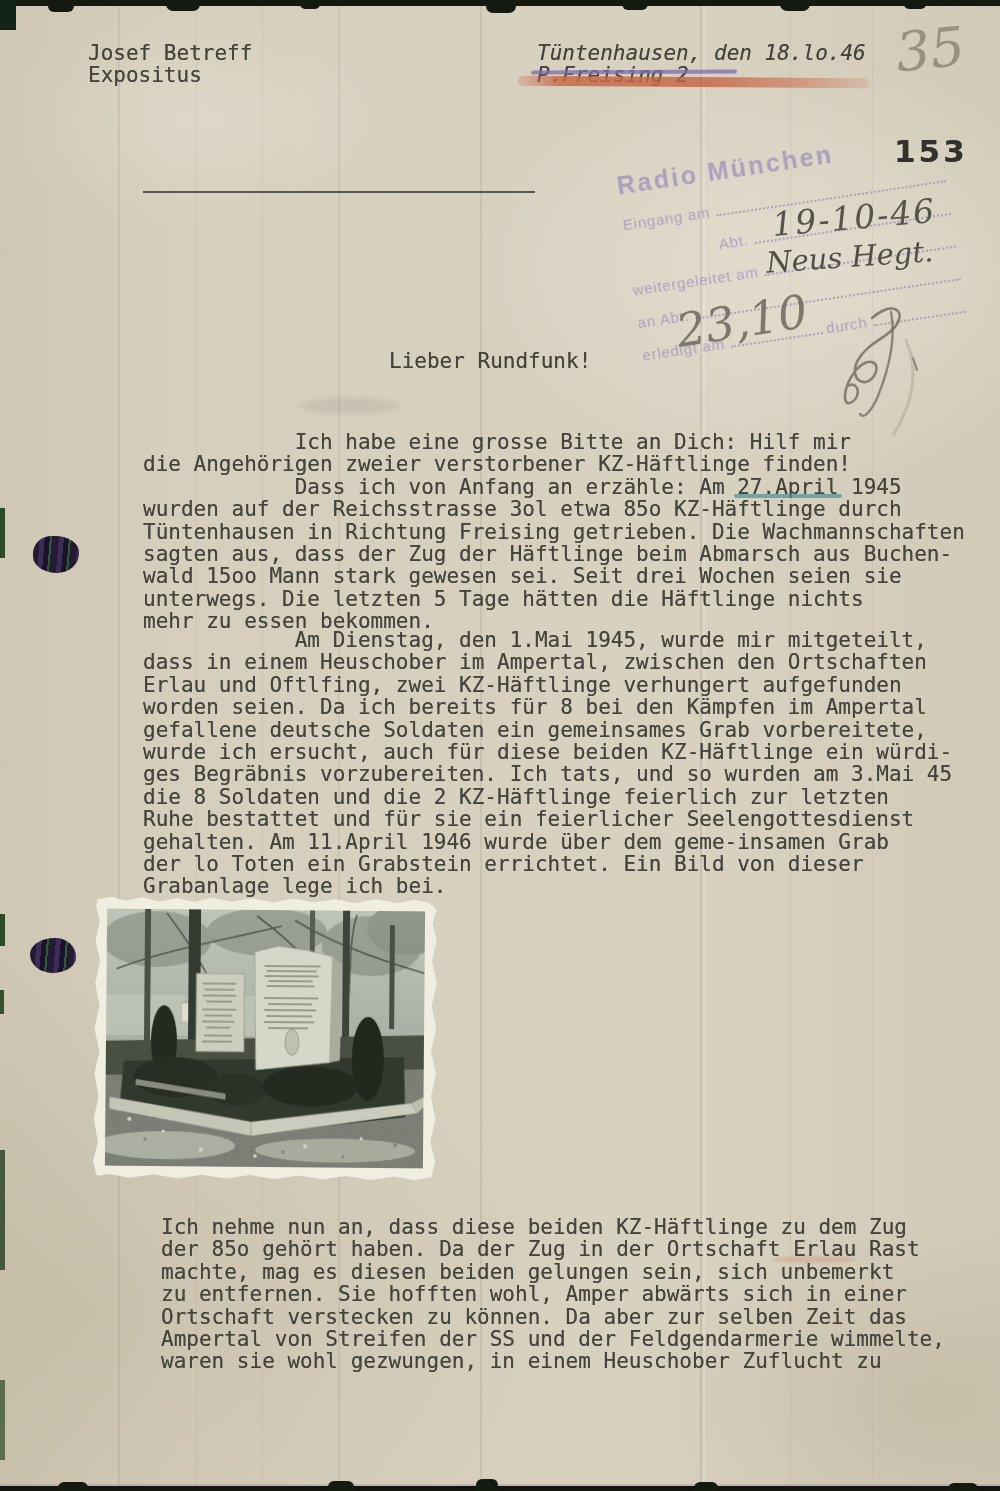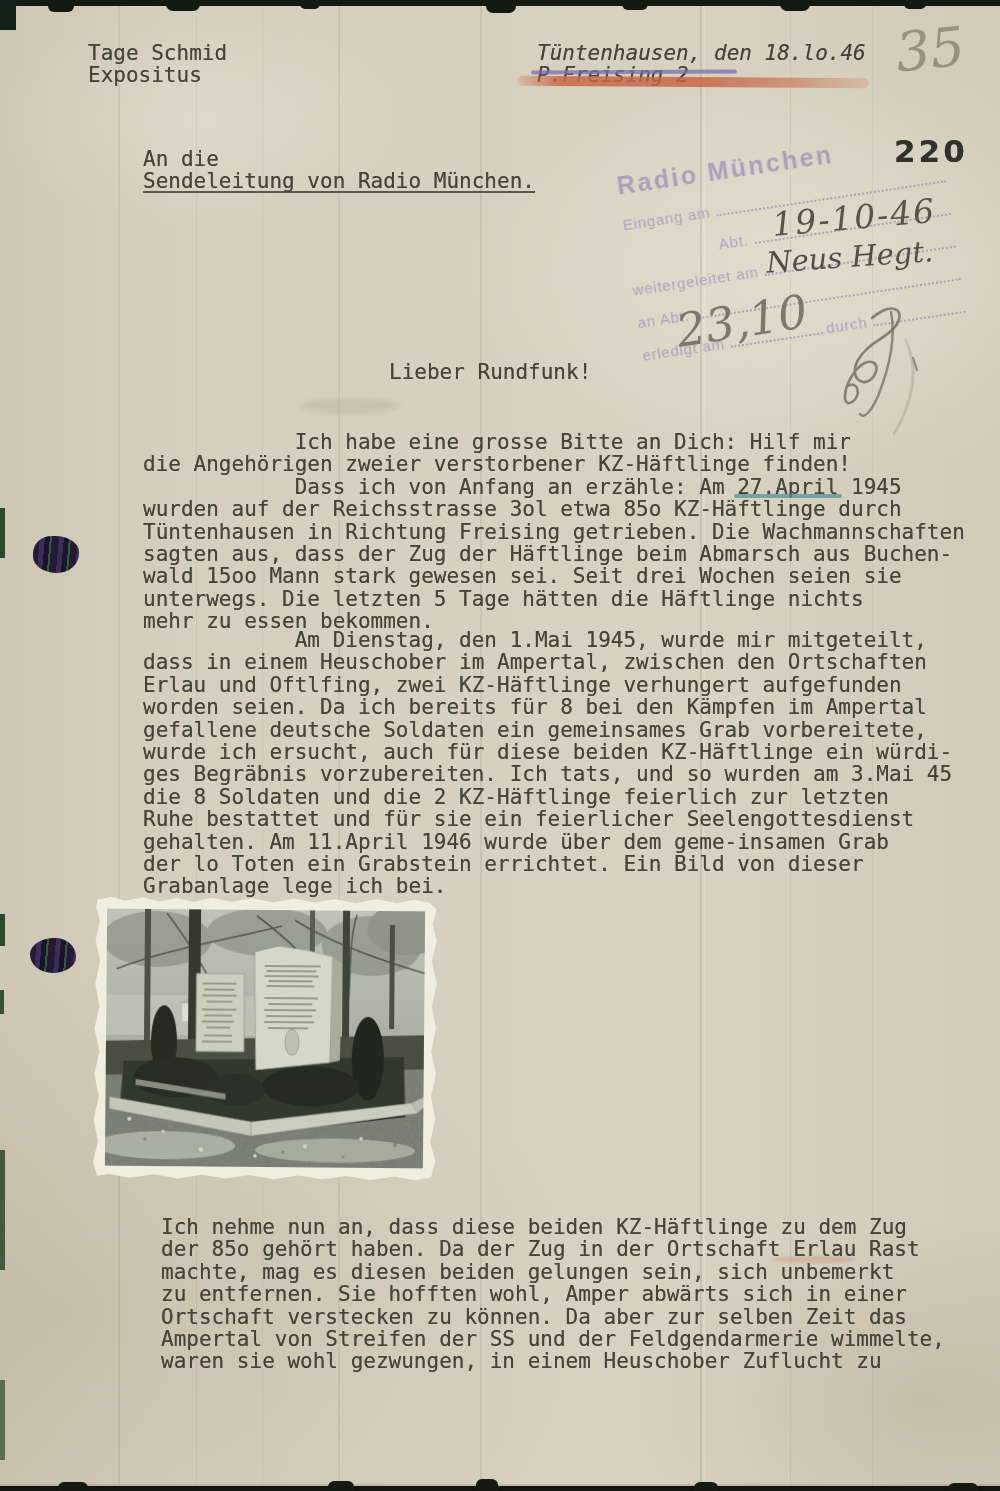--- a/index.html
+++ b/index.html
@@ -76,32 +76,30 @@
   <div class="edge" style="left:948px;bottom:0;width:30px;height:8px;border-radius:6px 6px 0 0;"></div>
   <div class="edge" style="left:0;top:508px;width:5px;height:50px;background:#2c4a28;"></div>
   <div class="edge" style="left:0;top:914px;width:5px;height:32px;background:#2c4a28;"></div>
   <div class="edge" style="left:0;top:990px;width:4px;height:24px;background:#35512f;"></div>
   <div class="edge" style="left:0;top:1150px;width:5px;height:120px;background:#243d22;opacity:.8;"></div>
   <div class="edge" style="left:0;top:1380px;width:5px;height:80px;background:#2c4a28;opacity:.7;"></div>
 
   <div class="hole" style="left:33px;top:536px;width:46px;height:37px;border-radius:48% 60% 55% 62% / 55% 50% 62% 52%;"></div>
   <div class="hole" style="left:30px;top:938px;width:46px;height:35px;border-radius:60% 50% 58% 55% / 52% 60% 50% 60%;"></div>
 
-  <div class="typed" style="left:88px;top:42px;">Tage Schmid
+  <div class="typed" style="left:88px;top:42px;">Josef Betreff
 Expositus</div>
   <div class="typed" style="left:537px;top:42px;font-style:italic;">Tüntenhausen, den 18.lo.46
 P.Freising 2</div>
   <div class="bar" style="left:531px;top:70px;width:206px;height:4px;background:#7b6cb1;opacity:.75;border-radius:2px;transform:rotate(-.3deg);"></div>
   <div class="bar" style="left:517px;top:77px;width:352px;height:10px;border-radius:5px;transform:rotate(.4deg);background:linear-gradient(90deg,rgba(201,106,74,.2),rgba(201,106,74,.85) 12%,rgba(198,98,66,.8) 55%,rgba(201,106,74,.55) 80%,rgba(201,106,74,.18));"></div>
   <div class="hand" style="left:896px;top:18px;font-size:54px;color:#8f8c7c;transform:rotate(-6deg);opacity:.9;">35</div>
 
-  <div class="typed" style="left:143px;top:148px;">An die
-Sendeleitung von Radio München.</div>
   <div class="bar" style="left:143px;top:191px;width:392px;height:2px;background:#45443b;opacity:.85;"></div>
-  <div class="typed" style="left:894px;top:140px;font-family:'DejaVu Sans',sans-serif;font-size:31px;font-weight:600;letter-spacing:3px;color:#32312b;white-space:nowrap;">220</div>
+  <div class="typed" style="left:894px;top:140px;font-family:'DejaVu Sans',sans-serif;font-size:31px;font-weight:600;letter-spacing:3px;color:#32312b;white-space:nowrap;">153</div>
 
 
   <div class="stamp">
     <div class="title">Radio München</div>
     <div class="row">
       <span class="lbl">Eingang am</span>
         <span class="dots"></span>
     </div>
     <div class="row" style="margin-left:92px;">
       <span class="lbl">Abt.</span>
@@ -126,21 +124,21 @@
   <div class="hand" style="left:772px;top:198px;font-size:33px;letter-spacing:2px;transform:rotate(-5deg);color:#57544a;">19-10-46</div>
   <div class="hand" style="left:766px;top:240px;font-size:29px;transform:rotate(-4deg);color:#514e46;">Neus Hegt.</div>
   <div class="hand" style="left:676px;top:294px;font-size:46px;transform:rotate(-9deg);color:#6b685e;opacity:.85;">23,10</div>
   <svg style="position:absolute;left:820px;top:296px;" width="130" height="150" viewBox="0 0 130 150">
     <path d="M52 22 C70 6 86 12 77 28 C70 41 48 46 38 64 C28 82 44 94 54 80 C62 68 50 58 36 74 C22 92 22 112 32 106 C42 100 38 84 28 90" fill="none" stroke="#6f6b5f" stroke-width="2.6" stroke-linecap="round" opacity=".8"></path>
     <path d="M71 16 C76 42 70 70 58 100 C52 114 44 124 40 118" fill="none" stroke="#6f6b5f" stroke-width="2.4" stroke-linecap="round" opacity=".75"></path>
     <path d="M93 62 l4 12" stroke="#6f6b5f" stroke-width="2.2" stroke-linecap="round" opacity=".7"></path>
     <path d="M86 44 C100 76 92 108 74 138" fill="none" stroke="#8d8a7a" stroke-width="3" stroke-linecap="round" opacity=".3"></path>
   </svg>
 
-  <div class="typed" style="left:389px;top:361px;text-align:center;">Lieber Rundfunk!</div>
+  <div class="typed" style="left:389px;top:350px;text-align:center;">Lieber Rundfunk!</div>
   <div class="smudge" style="left:300px;top:398px;width:100px;height:16px;background:rgba(120,115,100,.14);filter:blur(2px);"></div>
 
   <div class="typed" style="left:143px;top:431px;">            Ich habe eine grosse Bitte an Dich: Hilf mir
 die Angehörigen zweier verstorbener KZ-Häftlinge finden!
             Dass ich von Anfang an erzähle: Am 27.April 1945
 wurden auf der Reichsstrasse 3ol etwa 85o KZ-Häftlinge durch
 Tüntenhausen in Richtung Freising getrieben. Die Wachmannschaften
 sagten aus, dass der Zug der Häftlinge beim Abmarsch aus Buchen-
 wald 15oo Mann stark gewesen sei. Seit drei Wochen seien sie
 unterwegs. Die letzten 5 Tage hätten die Häftlinge nichts

